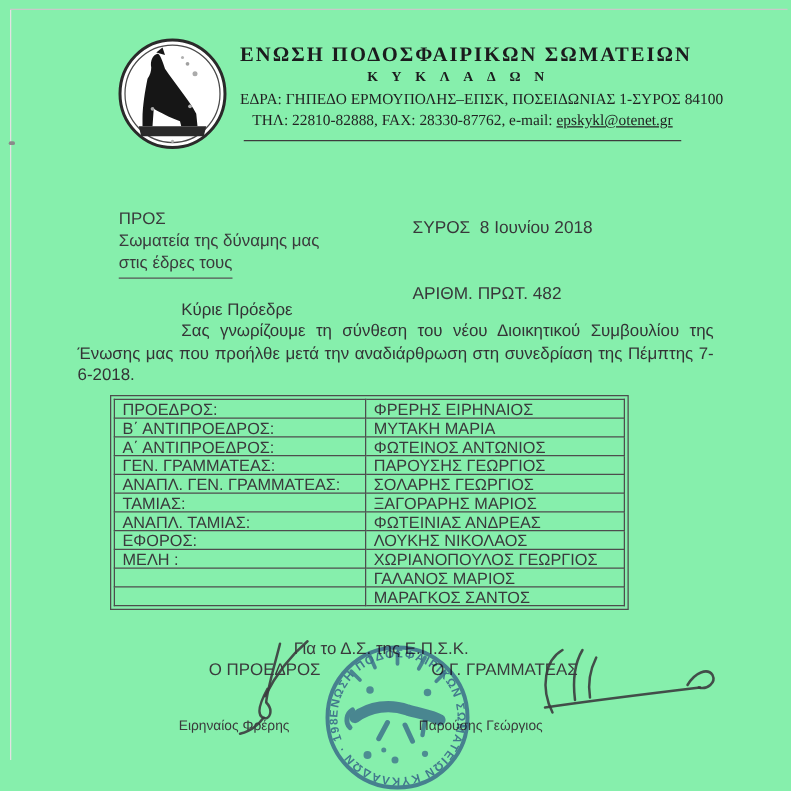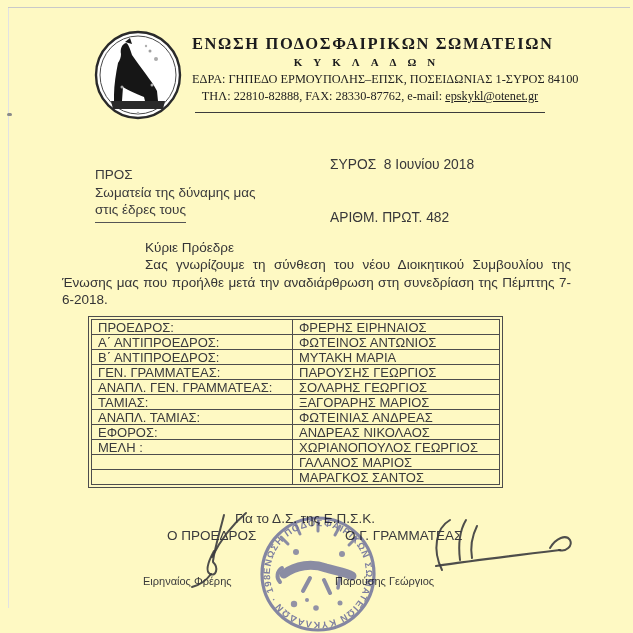--- a/index.html
+++ b/index.html
@@ -1,19 +1,19 @@
 <!DOCTYPE html>
 <html lang="el"><head>
 <meta charset="utf-8">
 <style>
   html,body{margin:0;padding:0;background:#e8e8e8;}
   .page{
     position:relative;
     width:633px;height:633px;
-    background:#fef9c3;
+    background:#86efac;
     overflow:hidden;
     font-family:"Liberation Sans","DejaVu Sans",sans-serif;
     color:#2e2e30;
   }
   
   .scan-top{position:absolute;left:8px;top:7px;width:622px;border-top:1px solid #c9c9c9;}
   .scan-left{position:absolute;left:8px;top:8px;height:600px;border-left:1px solid #e2e2e2;}
   .scan-dot{position:absolute;left:7px;top:113px;width:5px;height:3px;background:#8a8a8a;border-radius:2px;}
 
   
@@ -21,21 +21,21 @@
   .head-text{position:absolute;left:192px;top:34px;width:356px;text-align:center;
     font-family:"Liberation Serif","DejaVu Serif",serif;color:#1b1b1d;}
   .org1{font-size:16.5px;font-weight:bold;letter-spacing:1.6px;white-space:nowrap;}
   .org2{font-size:11px;font-weight:bold;letter-spacing:11px;margin-top:2px;white-space:nowrap;}
   .addr{font-size:12.3px;margin-top:4px;white-space:nowrap;color:#222;}
   .contact{font-size:12.3px;margin-top:2px;white-space:nowrap;color:#222;}
   .email{text-decoration:underline;text-align:center;}
   .head-rule{position:absolute;left:195px;top:112px;width:350px;border-top:1.5px solid #3c3c3c;}
 
   
-  .ref{position:absolute;left:330px;top:121px;font-size:13.8px;line-height:17.5px;color:#38383a;white-space:pre;}
+  .ref{position:absolute;left:330px;top:138px;font-size:13.8px;line-height:17.5px;color:#38383a;white-space:pre;}
 
   
   .recipient{position:absolute;left:95px;top:166px;font-size:13.5px;line-height:17.5px;color:#3a3a3c;}
   .recipient-underline{position:absolute;left:95px;top:222px;width:91px;border-top:1.2px solid #555;}
 
   
   .body-text{position:absolute;left:62px;top:239px;width:509px;font-size:13.5px;line-height:17.3px;color:#343436;}
   .salutation{margin-left:83px;}
   .para{margin:0;text-indent:83px;text-align:justify;}
 
@@ -109,46 +109,46 @@
   </div>
 
   <div class="board-box">
     <table>
       <tbody>
         <tr>
             <td class="pos">ΠΡΟΕΔΡΟΣ:</td>
             <td>ΦΡΕΡΗΣ ΕΙΡΗΝΑΙΟΣ</td>
           </tr>
         <tr>
+            <td class="pos">Β΄ ΑΝΤΙΠΡΟΕΔΡΟΣ:</td>
+            <td>ΜΥΤΑΚΗ ΜΑΡΙΑ</td>
+          </tr>
+        <tr>
             <td class="pos">Α΄ ΑΝΤΙΠΡΟΕΔΡΟΣ:</td>
             <td>ΦΩΤΕΙΝΟΣ ΑΝΤΩΝΙΟΣ</td>
           </tr>
         <tr>
-            <td class="pos">Β΄ ΑΝΤΙΠΡΟΕΔΡΟΣ:</td>
-            <td>ΜΥΤΑΚΗ ΜΑΡΙΑ</td>
-          </tr>
-        <tr>
             <td class="pos">ΓΕΝ. ΓΡΑΜΜΑΤΕΑΣ:</td>
             <td>ΠΑΡΟΥΣΗΣ ΓΕΩΡΓΙΟΣ</td>
           </tr>
         <tr>
             <td class="pos">ΑΝΑΠΛ. ΓΕΝ. ΓΡΑΜΜΑΤΕΑΣ:</td>
             <td>ΣΟΛΑΡΗΣ ΓΕΩΡΓΙΟΣ</td>
           </tr>
         <tr>
             <td class="pos">ΤΑΜΙΑΣ:</td>
             <td>ΞΑΓΟΡΑΡΗΣ ΜΑΡΙΟΣ</td>
           </tr>
         <tr>
             <td class="pos">ΑΝΑΠΛ. ΤΑΜΙΑΣ:</td>
             <td>ΦΩΤΕΙΝΙΑΣ ΑΝΔΡΕΑΣ</td>
           </tr>
         <tr>
             <td class="pos">ΕΦΟΡΟΣ:</td>
-            <td>ΑΝΔΡΕΑΣ ΝΙΚΟΛΑΟΣ</td>
+            <td>ΛΟΥΚΗΣ ΝΙΚΟΛΑΟΣ</td>
           </tr>
         <tr>
             <td class="pos">ΜΕΛΗ :</td>
             <td>ΧΩΡΙΑΝΟΠΟΥΛΟΣ ΓΕΩΡΓΙΟΣ</td>
           </tr>
         <tr>
             <td class="pos"></td>
             <td>ΓΑΛΑΝΟΣ ΜΑΡΙΟΣ</td>
           </tr>
         <tr>

